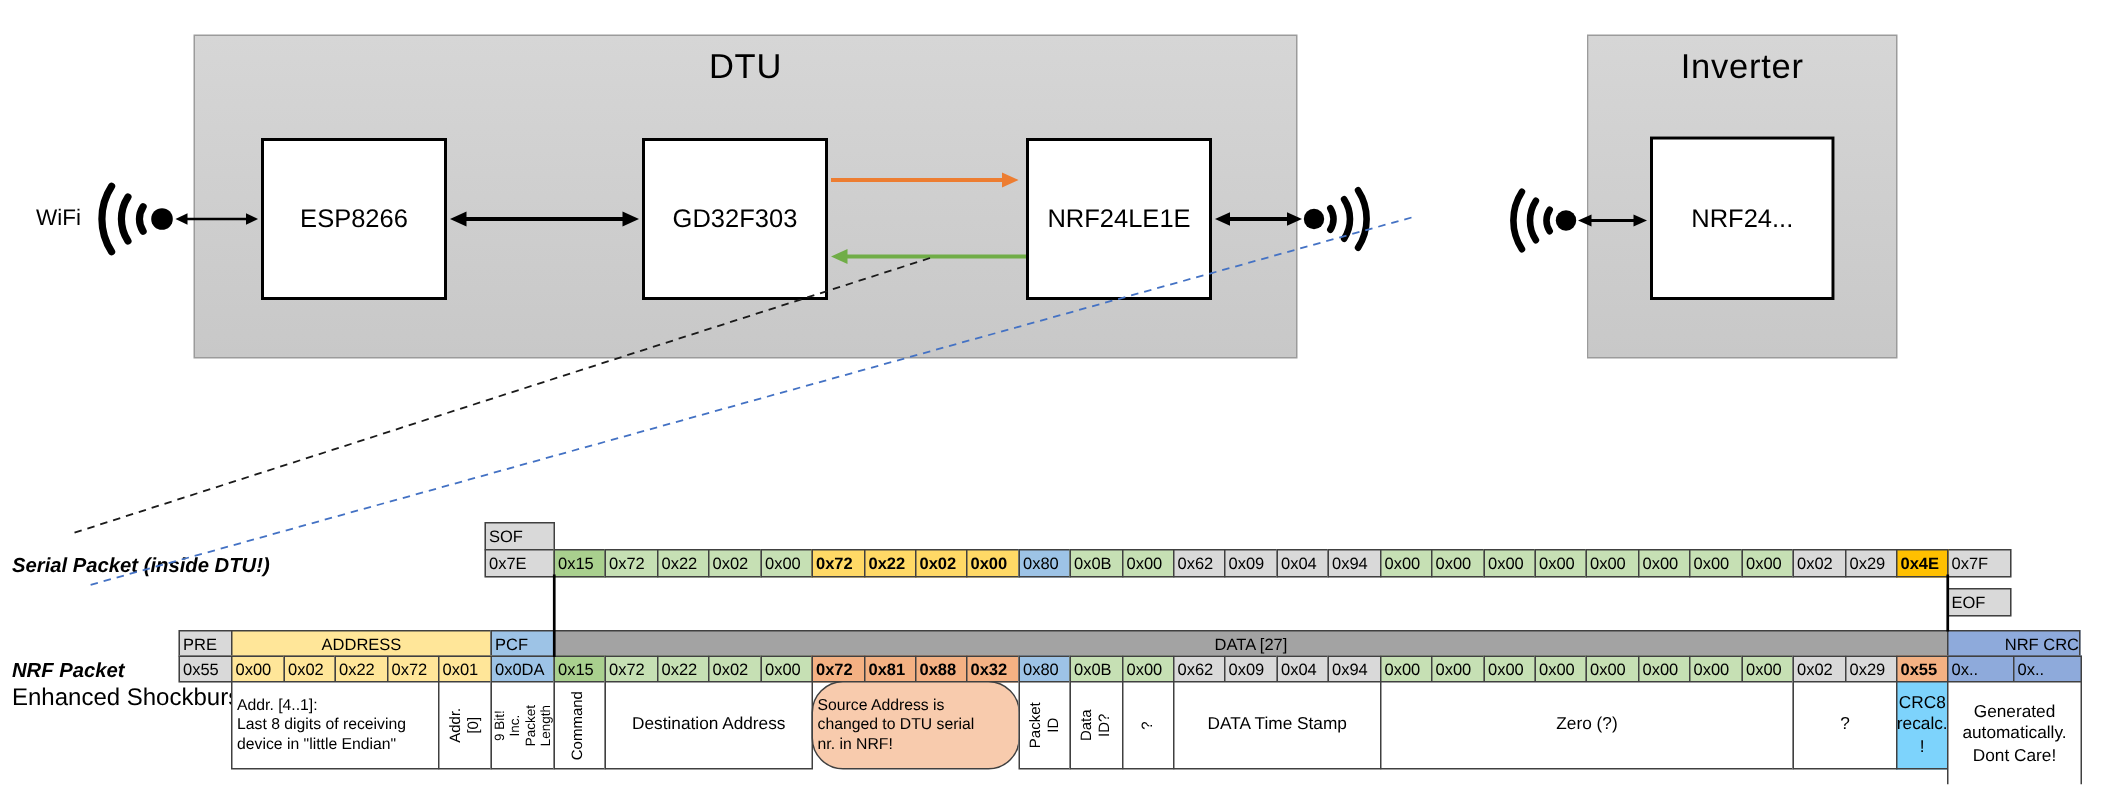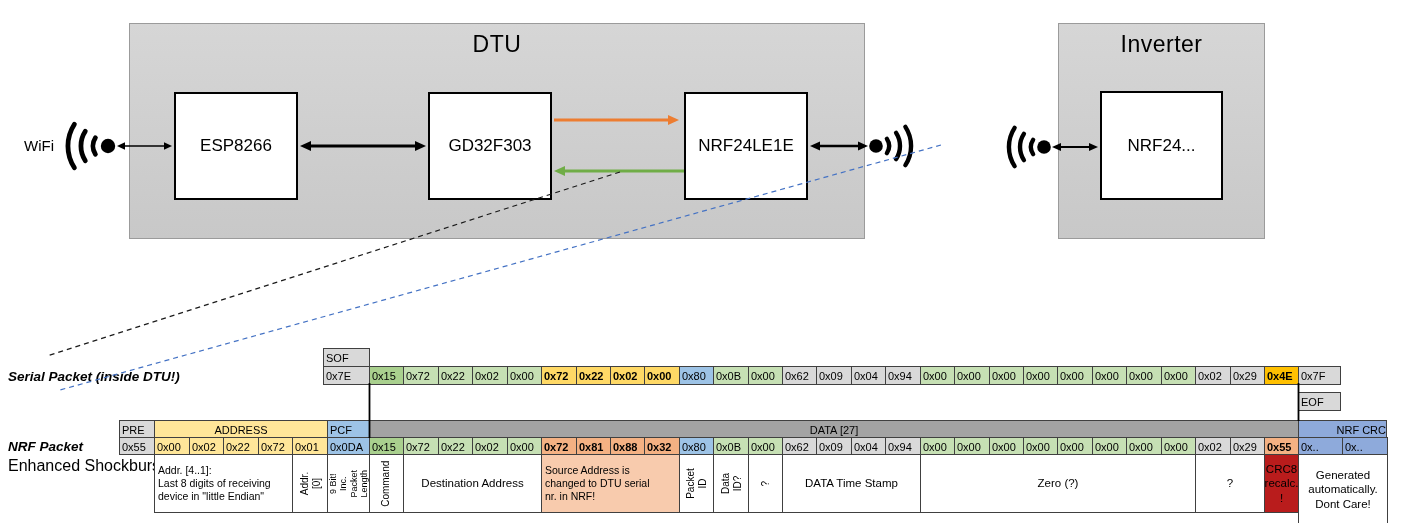--- a/index.html
+++ b/index.html
@@ -183,28 +183,28 @@
     <div class="abs bcell" style="left: 1342px; top: 437px; width: 46px; height: 18px; background: rgb(142, 170, 219);">0x..</div>
     <div class="abs ann left" style="left: 154px; top: 454px; width: 139px; height: 59px; background: rgb(255, 255, 255);">Addr. [4..1]:
 Last 8 digits of receiving
 device in "little Endian"</div>
     <div class="abs ann" style="left: 292px; top: 454px; width: 36px; height: 59px; background: rgb(255, 255, 255);"><span class="rot">Addr.[0]</span></div>
     <div class="abs ann" style="left: 327px; top: 454px; width: 43px; height: 59px; background: rgb(255, 255, 255);"><span class="rot" style="font-size: 9px;">9 Bit!
 Inc. Packet
 Length</span></div>
     <div class="abs ann" style="left: 369px; top: 454px; width: 35px; height: 59px; background: rgb(255, 255, 255);"><span class="rot">Command</span></div>
     <div class="abs ann" style="left: 403px; top: 454px; width: 139px; height: 59px; background: rgb(255, 255, 255);">Destination Address</div>
-    <div class="abs ann left" style="left: 541px; top: 454px; width: 139px; height: 59px; background: rgb(248, 203, 173);">Source Address is
+    <div class="abs ann left" style="left: 541px; top: 454px; width: 139px; height: 59px; background: rgb(248, 203, 173); border-radius: 21px;">Source Address is
 changed to DTU serial
 nr. in NRF!</div>
     <div class="abs ann" style="left: 679px; top: 454px; width: 35px; height: 59px; background: rgb(255, 255, 255);"><span class="rot">Packet ID</span></div>
     <div class="abs ann" style="left: 713px; top: 454px; width: 36px; height: 59px; background: rgb(255, 255, 255);"><span class="rot">Data ID?</span></div>
     <div class="abs ann" style="left: 748px; top: 454px; width: 35px; height: 59px; background: rgb(255, 255, 255);"><span class="rot">?</span></div>
     <div class="abs ann" style="left: 782px; top: 454px; width: 139px; height: 59px; background: rgb(255, 255, 255);">DATA Time Stamp</div>
     <div class="abs ann" style="left: 920px; top: 454px; width: 276px; height: 59px; background: rgb(255, 255, 255);">Zero (?)</div>
     <div class="abs ann" style="left: 1195px; top: 454px; width: 70px; height: 59px; background: rgb(255, 255, 255);">?</div>
-    <div class="abs ann" style="left: 1264px; top: 454px; width: 35px; height: 59px; background: #b91c1c;">CRC8
+    <div class="abs ann" style="left: 1264px; top: 454px; width: 35px; height: 59px; background: #7dd3fc;">CRC8
 recalc.
 !</div>
     <div class="abs ann" style="left: 1298px; top: 454px; width: 90px; height: 71px; background: rgb(255, 255, 255);">Generated
 automatically.
 Dont Care!</div>
   </div>
 
 </body></html>

